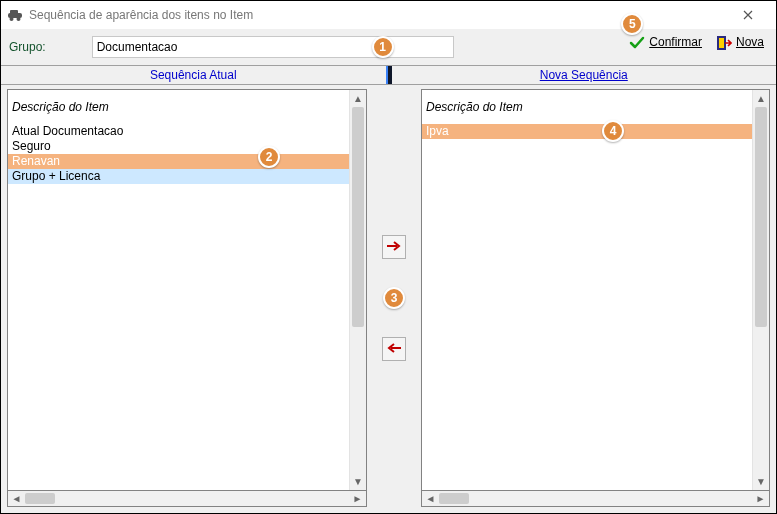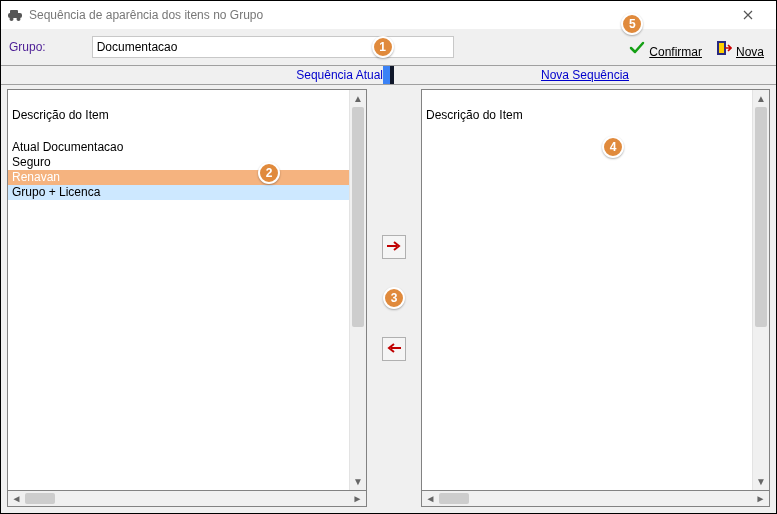--- a/index.html
+++ b/index.html
@@ -4,41 +4,41 @@
 <style>
   * { box-sizing: border-box; }
   html, body { margin:0; padding:0; font-family: "Segoe UI", Tahoma, sans-serif; font-size:12px; }
   .window { width:777px; height:514px; border:1px solid #000; background:#f0f0f0; display:flex; flex-direction:column; position:relative; }
   .titlebar { height:28px; background:#fff; display:flex; align-items:center; padding:0 6px; color:#777; }
   .titlebar .ticon { margin-right:6px; display:flex; align-items:center; }
   .titlebar .ttext { flex:1; font-size:12px; }
   .titlebar .closebtn { width:44px; height:100%; display:flex; align-items:center; justify-content:center; color:#555; font-size:14px; }
 
   .toprow { height:36px; display:flex; align-items:center; padding:0 8px; gap:6px; }
-  .toprow .glabel { color:#4c1d95; }
+  .toprow .glabel { color:#14532d; }
   .toprow .ginputwrap { position:relative;margin-left:40px; }
   .toprow input.ginput { width:362px; height:22px; border:1px solid #c8c8c8; background:#fff; padding:0 4px; font-family:inherit; font-size:12px; }
   .spacer { flex:1; }
-  .btn { display:flex; align-items:flex-end; gap:4px; height:24px; padding:0 4px; cursor:default; }
+  .btn { display:flex; align-items:flex-start; gap:4px; height:24px; padding:0 4px; cursor:default; }
   .btn .blabel { text-decoration: underline; }
 
   .headerrow { display:flex; border-top:1px solid #a0a0a0; border-bottom:1px solid #a0a0a0; background:#f0f0f0; }
   .headercell { flex:1; text-align:center; color:#0000cc; padding:2px 0; }
-  .headercell.left { border-right:7px solid #3b82f6;text-align:right; }
+  .headercell.left { border-right:2px solid #3b82f6; }
   .headercell.right { border-left:4px solid #0f172a;text-decoration:underline; }
 
   .body { flex:1; display:flex; padding:4px 6px 6px 6px; gap:0; }
   .panel { display:flex; flex-direction:column; }
   .panel.left { width:360px; }
   .panel.right { flex:1; }
   .mid { width:54px; display:flex; flex-direction:column; align-items:center; justify-content:center; gap:28px; position:relative; }
 
   .listbox { flex:1; border:1px solid #828282; background:#fff; position:relative; display:flex; }
   .listinner { flex:1; overflow:hidden; display:flex; flex-direction:column; }
-  .colhead { padding:18px 4px; color:#000; border-bottom:0; }
+  .colhead { padding:10px 4px; color:#000; border-bottom:0;font-style:italic; }
   .rows { flex:1; }
   .row { padding:0 4px; height:15px; line-height:15px; white-space:nowrap; overflow:hidden; }
   .row.sel-orange { background:#f5b37f; color:#fff; }
   .row.sel-blue   { background:#cde8ff; color:#000; }
 
   .vscroll { width:17px; background:#f0f0f0; border-left:1px solid #e3e3e3; display:flex; flex-direction:column; }
   .vscroll .arrow { height:17px; display:flex; align-items:center; justify-content:center; color:#666; font-size:10px; }
   .vscroll .track { flex:1; position:relative; }
   .vscroll .thumb { position:absolute; left:2px; right:2px; top:0; height:60%; background:#cdcdcd; border-radius:2px; }
 
@@ -64,21 +64,21 @@
 
   <div class="titlebar">
     <span class="ticon">
       <svg width="16" height="16" viewBox="0 0 16 16">
         <rect x="1" y="6" width="14" height="5" rx="2" fill="#555"></rect>
         <circle cx="4.5" cy="12" r="2" fill="#555"></circle>
           <circle cx="11.5" cy="12" r="2" fill="#555"></circle>
         <rect x="3" y="3" width="8" height="4" rx="1" fill="#555"></rect>
       </svg>
     </span>
-    <span class="ttext">Sequência de aparência dos itens no Grupo</span>
+    <span class="ttext">Sequência de aparência dos itens no Item</span>
     <div class="closebtn">
       <span>
         <svg width="10" height="10" viewBox="0 0 10 10">
             <path d="M1 1 L9 9 M9 1 L1 9" stroke="currentColor" stroke-width="1.2"></path>
           </svg>
       </span>
     </div>
   </div>
 
   <div class="toprow">
@@ -166,20 +166,21 @@
         </span>
       </div>
     </div>
 
     <div class="panel right">
       <div class="listbox">
         <div class="listinner">
           <div class="colhead">Descrição do Item</div>
           <div class="rows" id="right-rows" style="position:relative;">
             <span class="badge" style="left:180px; top:-4px;">4</span>
+          <div class="row sel-orange">Ipva</div>
             </div>
         </div>
         <div class="vscroll">
           <div class="arrow">▲</div>
           <div class="track">
               <div class="thumb"></div>
             </div>
           <div class="arrow">▼</div>
         </div>
       </div>

